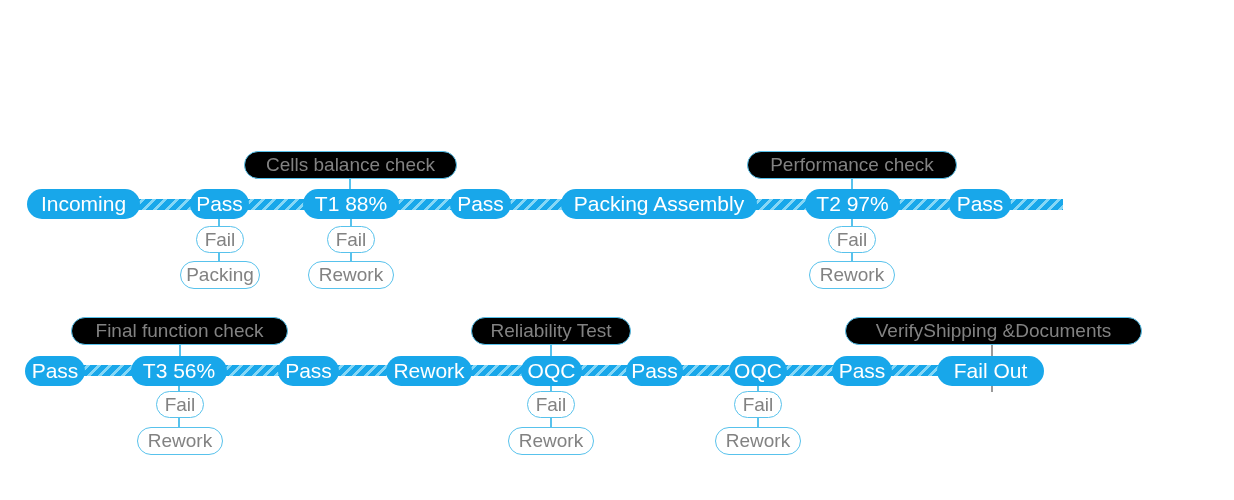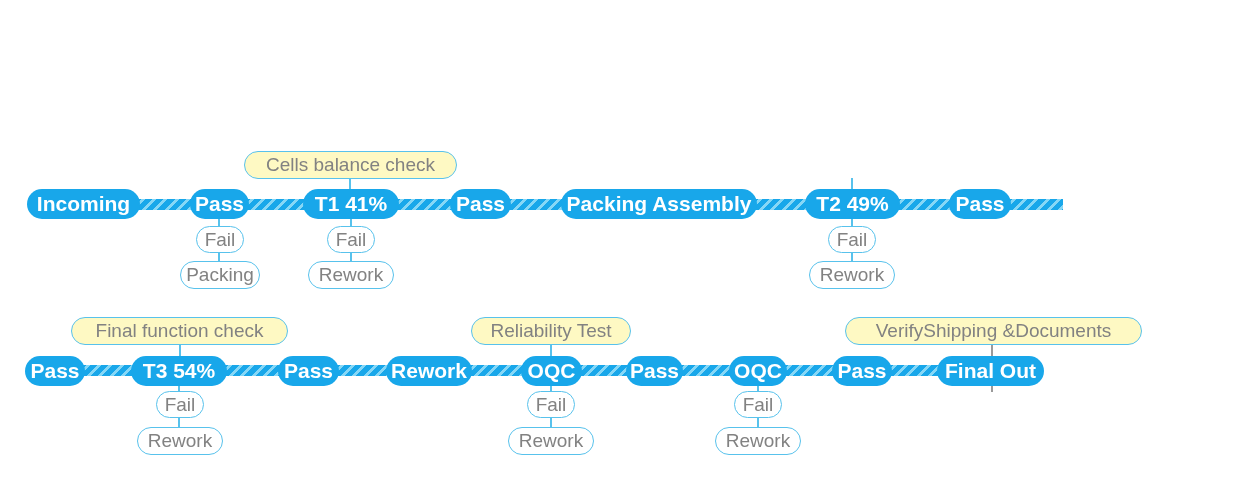--- a/index.html
+++ b/index.html
@@ -12,31 +12,31 @@
     border:2px solid var(--title-border,#c1c1c1);border-radius:14px;background:#fff;
     display:flex;align-items:center;justify-content:center;box-sizing:border-box;
   }
   .title-text{
     font-size:49px;font-weight:bold;color:var(--title-text,#2196f0);
     letter-spacing:0px;white-space:nowrap;
   }
   .node{
     position:absolute;height:30px;border-radius:15px;background:var(--node-fill,#18a7ea);
     color:var(--node-text,#ffffff);display:flex;align-items:center;justify-content:center;
-    font-size:21px;white-space:nowrap;z-index:3;box-sizing:border-box;font-weight:bold;
+    font-size:21px;white-space:nowrap;z-index:3;box-sizing:border-box;
   }
   .ribbon{
     position:absolute;height:11px;z-index:1;
     background:repeating-linear-gradient(135deg,
       var(--node-fill,#18a7ea) 0px, var(--node-fill,#18a7ea) 5px,
       #86d7f6 5px, #86d7f6 8px);
   }
   .callout{
     position:absolute;height:28px;border:1.5px solid var(--outline-border,#58c2ec);
-    border-radius:15px;background:#fef9c3;color:var(--muted-text,#828282);
+    border-radius:15px;background:#000000;color:var(--muted-text,#828282);
     display:flex;align-items:center;justify-content:center;font-size:19px;
     white-space:nowrap;z-index:3;box-sizing:border-box;
   }
   .sub{
     position:absolute;height:27px;border:1.5px solid var(--outline-border,#58c2ec);
     border-radius:14px;background:#fff;color:var(--muted-text,#828282);
     display:flex;align-items:center;justify-content:center;font-size:19px;
     white-space:nowrap;z-index:3;box-sizing:border-box;
   }
   .vline{position:absolute;width:2px;background:var(--outline-border,#58c2ec);z-index:0;}
@@ -53,27 +53,28 @@
   <div class="ribbon" style="left:393px;top:199px;width:63px"></div>
   <div class="ribbon" style="left:505px;top:199px;width:62px"></div>
   <div class="ribbon" style="left:751px;top:199px;width:60px"></div>
   <div class="ribbon" style="left:894px;top:199px;width:61px"></div>
   <div class="ribbon" style="left:1005px;top:199px;width:58px"></div>
 
   <div class="vline" style="left:349px;top:178px;height:12px"></div>
   <div class="vline" style="left:851px;top:178px;height:12px"></div>
 
   <div class="callout" style="left:244px;top:151px;width:213px">Cells balance check</div>
+  <div class="callout" style="left:747px;top:151px;width:210px">Performance check</div>
 
   <div class="node" style="left:27px;top:189px;width:113px">Incoming</div>
   <div class="node" style="left:190px;top:189px;width:59px">Pass</div>
-  <div class="node" style="left:303px;top:189px;width:96px">T1 41%</div>
+  <div class="node" style="left:303px;top:189px;width:96px">T1 88%</div>
   <div class="node" style="left:450px;top:189px;width:61px">Pass</div>
   <div class="node" style="left:561px;top:189px;width:196px">Packing Assembly</div>
-  <div class="node" style="left:805px;top:189px;width:95px">T2 49%</div>
+  <div class="node" style="left:805px;top:189px;width:95px">T2 97%</div>
   <div class="node" style="left:949px;top:189px;width:62px">Pass</div>
 
   <div class="vline" style="left:218px;top:217px;height:10px"></div>
   <div class="sub" style="left:196px;top:226px;width:48px">Fail</div>
   <div class="vline" style="left:218px;top:252px;height:10px"></div>
   <div class="sub" style="left:180px;top:261px;width:80px;height:28px">Packing</div>
 
   <div class="vline" style="left:350px;top:217px;height:10px"></div>
   <div class="sub" style="left:327px;top:226px;width:48px">Fail</div>
   <div class="vline" style="left:350px;top:252px;height:10px"></div>
@@ -95,28 +96,28 @@
 
   <div class="vline" style="left:179px;top:344px;height:13px"></div>
   <div class="vline" style="left:550px;top:344px;height:13px"></div>
   <div class="vline gray" style="left:991px;top:344px;height:48px"></div>
 
   <div class="callout" style="left:471px;top:317px;width:160px">Reliability Test</div>
   <div class="callout" style="left:71px;top:317px;width:217px">Final function check</div>
   <div class="callout" style="left:845px;top:317px;width:297px">VerifyShipping &amp;Documents</div>
 
   <div class="node" style="left:25px;top:356px;width:60px">Pass</div>
-  <div class="node" style="left:131px;top:356px;width:96px">T3 54%</div>
+  <div class="node" style="left:131px;top:356px;width:96px">T3 56%</div>
   <div class="node" style="left:278px;top:356px;width:61px">Pass</div>
   <div class="node" style="left:386px;top:356px;width:86px">Rework</div>
   <div class="node" style="left:521px;top:356px;width:61px">OQC</div>
   <div class="node" style="left:626px;top:356px;width:57px">Pass</div>
   <div class="node" style="left:729px;top:356px;width:58px">OQC</div>
   <div class="node" style="left:832px;top:356px;width:60px">Pass</div>
-  <div class="node" style="left:937px;top:356px;width:107px">Final Out</div>
+  <div class="node" style="left:937px;top:356px;width:107px">Fail Out</div>
 
   <div class="vline" style="left:178px;top:384px;height:9px"></div>
   <div class="sub" style="left:156px;top:391px;width:48px">Fail</div>
   <div class="vline" style="left:178px;top:417px;height:11px"></div>
   <div class="sub" style="left:137px;top:427px;width:86px;height:28px">Rework</div>
 
   <div class="vline" style="left:550px;top:384px;height:9px"></div>
   <div class="sub" style="left:527px;top:391px;width:48px">Fail</div>
   <div class="vline" style="left:550px;top:417px;height:11px"></div>
   <div class="sub" style="left:508px;top:427px;width:86px;height:28px">Rework</div>

